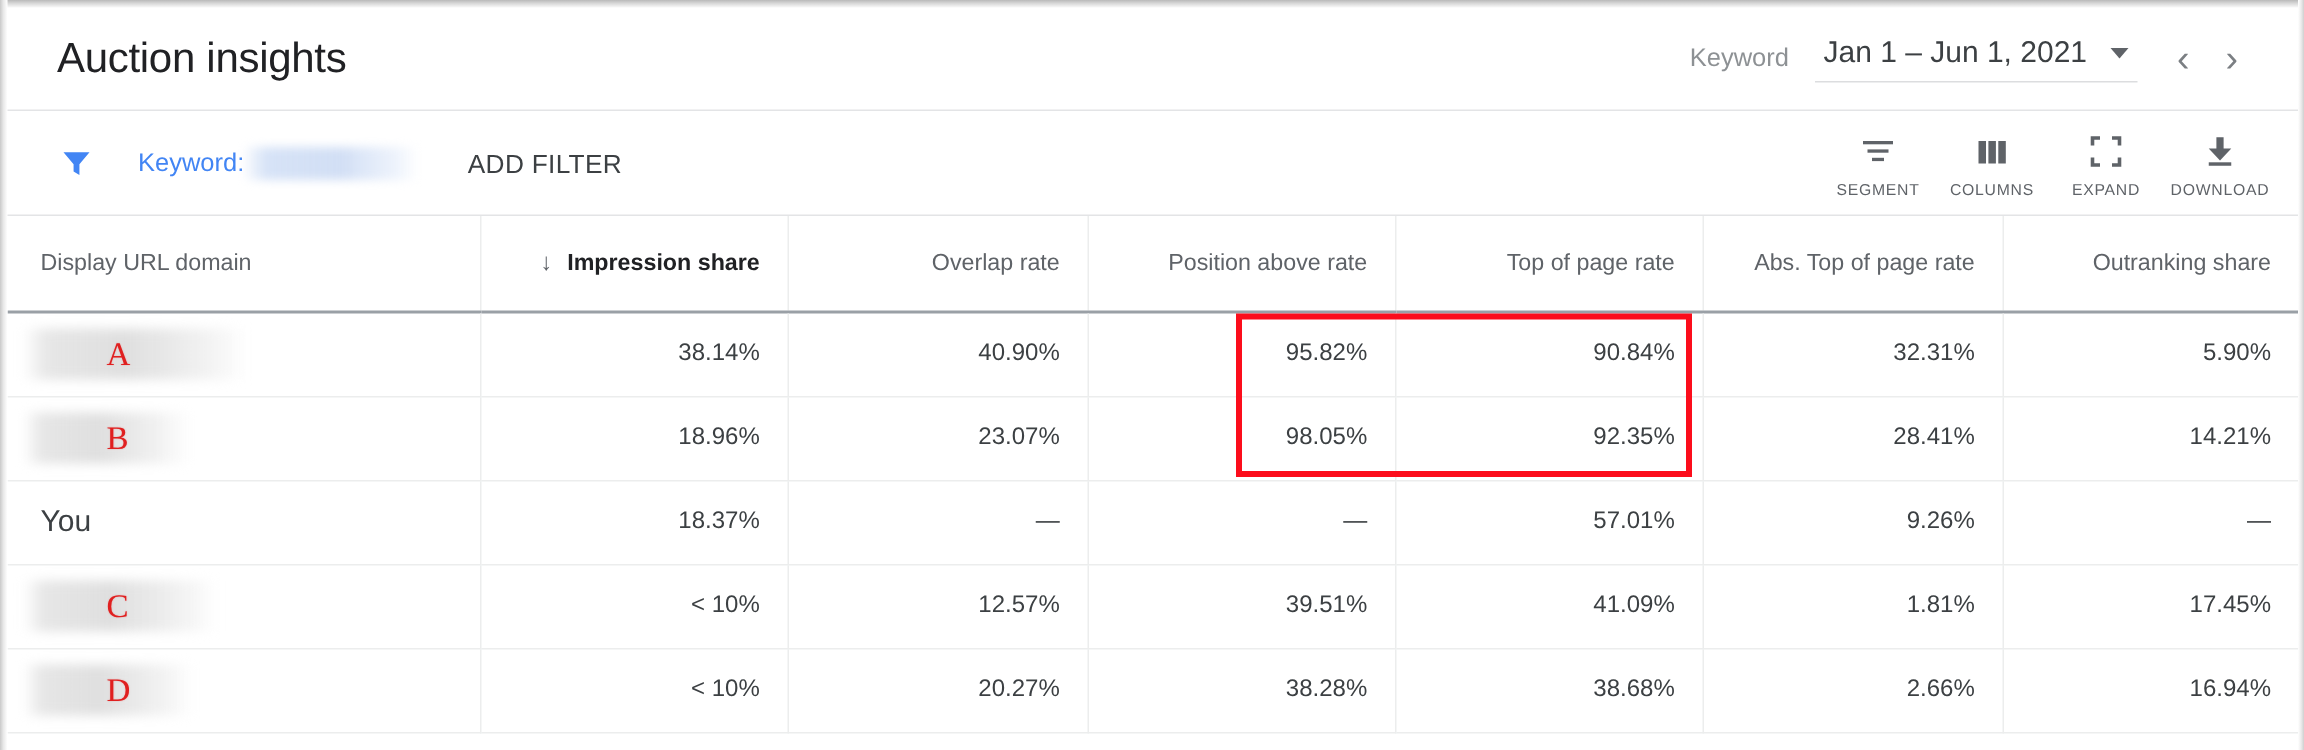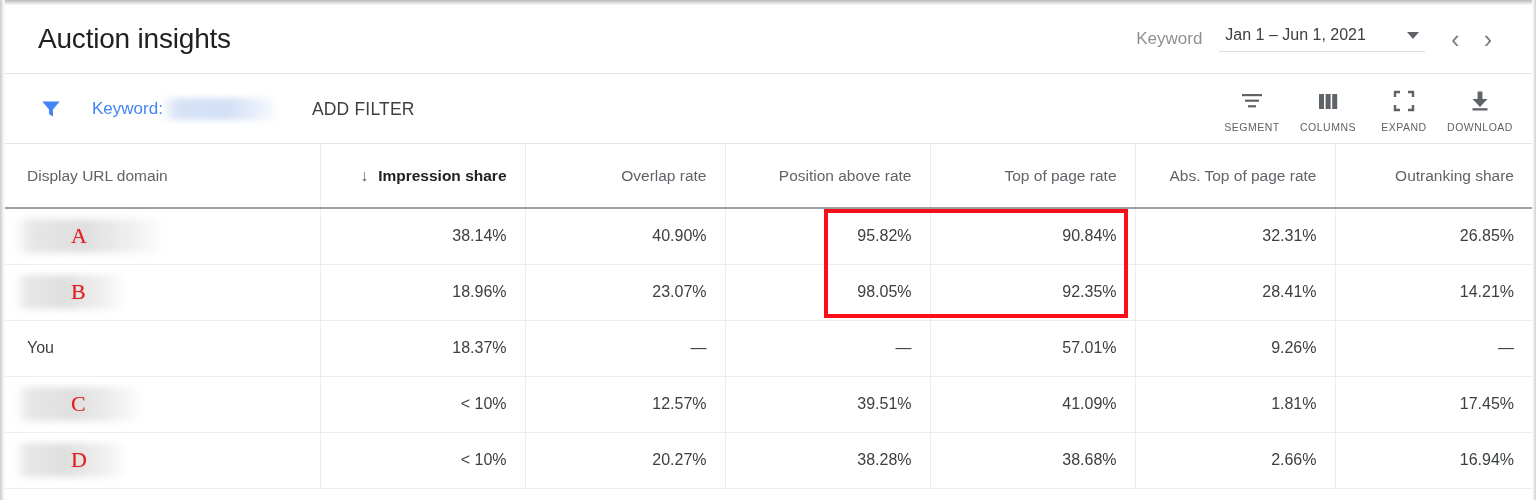--- a/index.html
+++ b/index.html
@@ -69,23 +69,23 @@
   .date-field {
     display: flex;
     align-items: center;
     border-bottom: 1px solid #dcdddf;
     padding: 0 6px 7px 6px;
     min-width: 206px;
     justify-content: space-between;
     cursor: pointer;
   }
   .date-value {
-    font-size: 16px;
+    font-size: 20px;
     color: #3c4043;
-    margin-right: 36px;
+    margin-right: 16px;
   }
   .caret-down {
     width: 0; height: 0;
     border-left: 6px solid transparent;
     border-right: 6px solid transparent;
     border-top: 7px solid #5f6368;
   }
   .nav-chev {
     font-size: 25px;
     color: #7b7f83;
@@ -398,39 +398,39 @@
         <tr>
           <td class="col-domain">
             <span class="blurbox" style="width:148px;"></span>
             <span class="redletter">A</span>
           </td>
           <td>38.14%</td>
           <td>40.90%</td>
           <td>95.82%</td>
           <td>90.84%</td>
           <td>32.31%</td>
-          <td>26.85%</td>
+          <td>5.90%</td>
         </tr>
 
         <tr>
           <td class="col-domain">
             <span class="blurbox" style="width:110px;"></span>
             <span class="redletter">B</span>
           </td>
           <td>18.96%</td>
           <td>23.07%</td>
           <td>98.05%</td>
           <td>92.35%</td>
           <td>28.41%</td>
           <td>14.21%</td>
         </tr>
 
         <tr>
           <td class="col-domain">
-            <span style="font-size:16px;color:#3c4043;">You</span>
+            <span style="font-size:20px;color:#3c4043;">You</span>
           </td>
           <td>18.37%</td>
           <td class="cell-dash">—</td>
           <td class="cell-dash">—</td>
           <td>57.01%</td>
           <td>9.26%</td>
           <td class="cell-dash">—</td>
         </tr>
 
         <tr>

